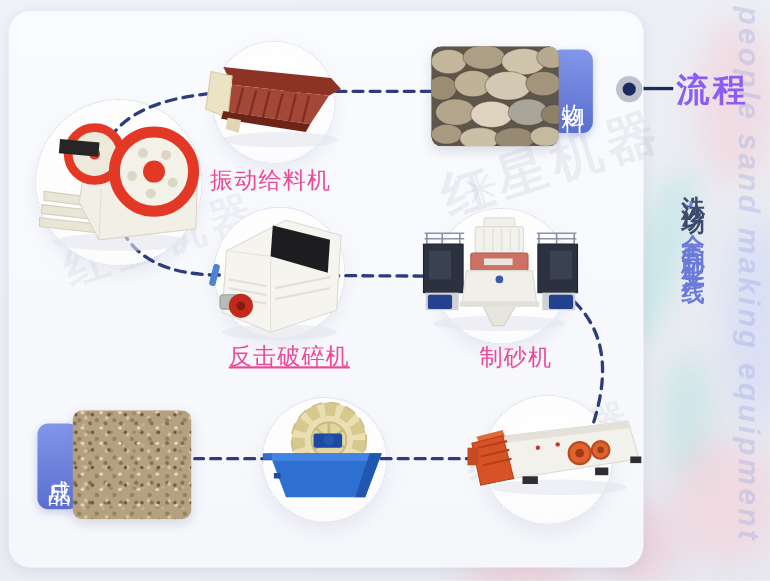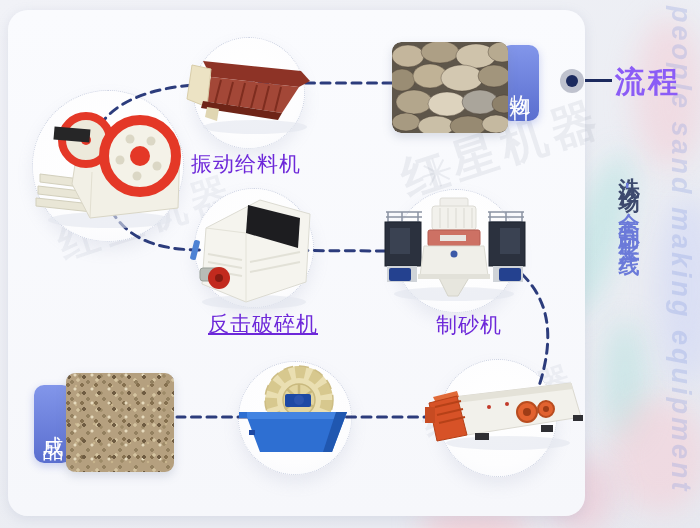--- a/index.html
+++ b/index.html
@@ -52,21 +52,21 @@
   .c-impact{left:194px;top:188px;width:118px;height:118px;}
   .c-sandmaker{left:394px;top:189px;width:122px;height:122px;}
   .c-washer{left:238px;top:361px;width:112px;height:112px;}
   .c-screen{left:439px;top:359px;width:116px;height:116px;}
 
   .flowsvg{position:absolute;left:0;top:0;z-index:4;}
   .machine{position:absolute;z-index:5;}
 
   .mlabel{
     position:absolute;z-index:6;width:160px;text-align:center;
-    font-size:21px;font-weight:500;color:#6d28d9;letter-spacing:1px;
+    font-size:21px;font-weight:500;color:#ec4899;letter-spacing:1px;
   }
   .l-feeder{left:166px;top:150px;}
   .l-jaw{left:11px;top:234px;}
   .l-impact{left:183px;top:310px;text-decoration:underline;}
   .l-sandmaker{left:389px;top:311px;}
   .l-washer{left:213px;top:479px;}
   .l-screen{left:413px;top:480px;}
 
   .photo{position:absolute;z-index:6;border-radius:9px;box-shadow:0 4px 10px rgba(120,130,160,.25);}
   .stones{left:392px;top:42px;width:116px;height:91px;overflow:hidden;}

